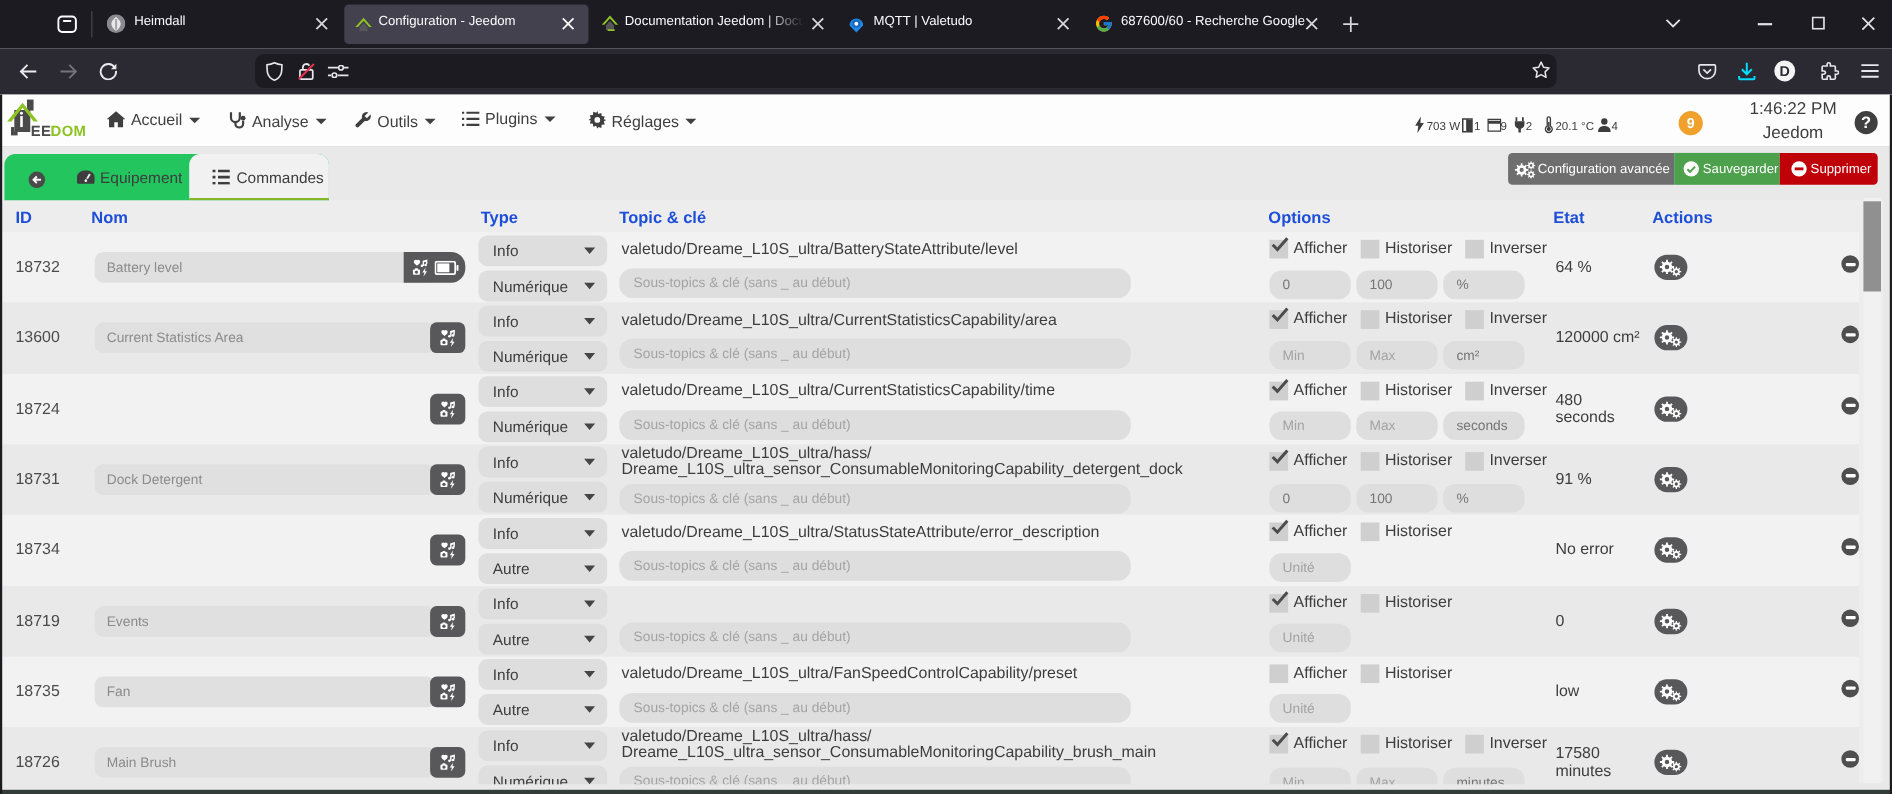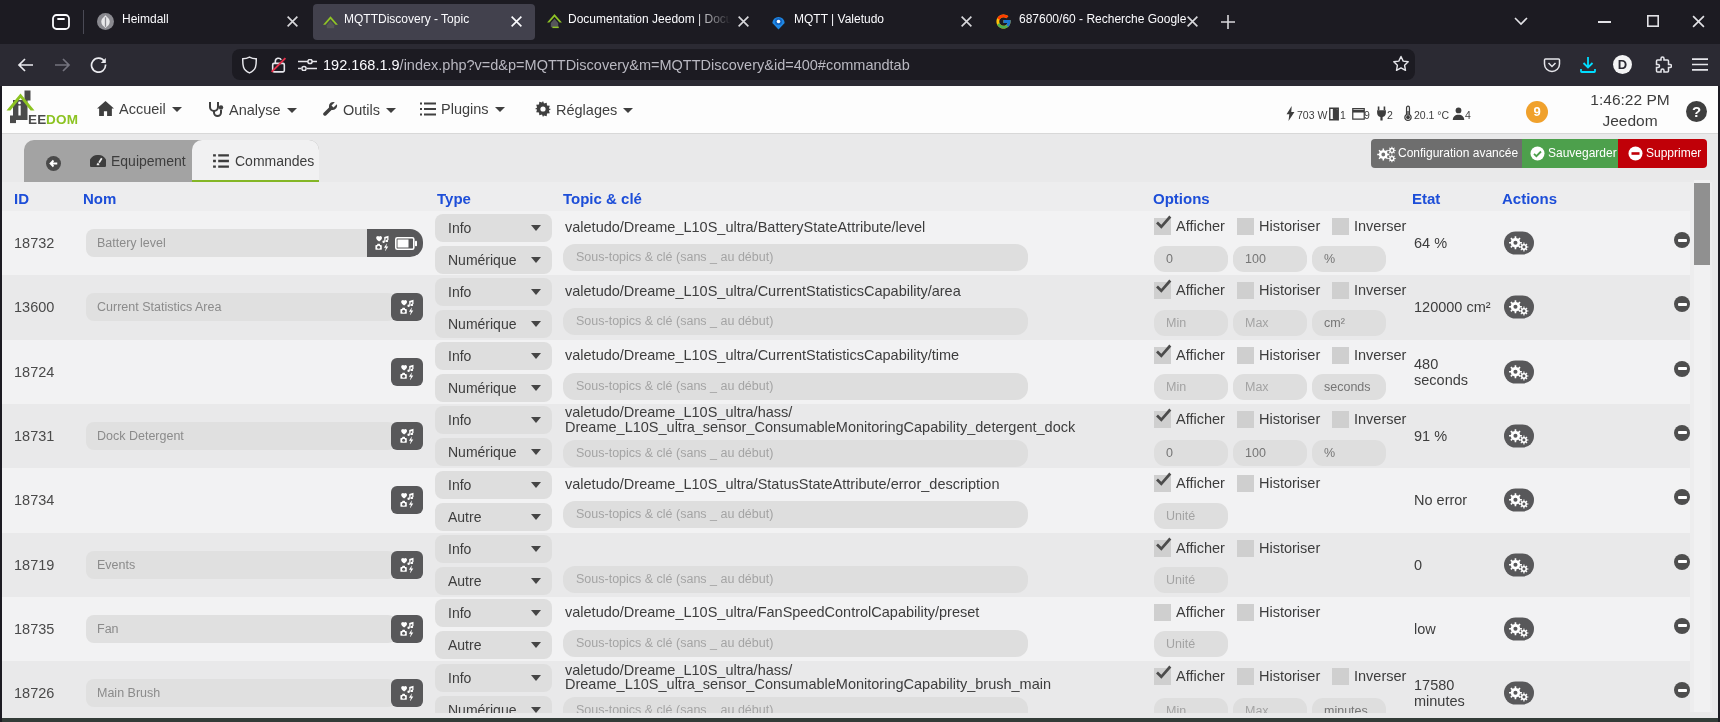--- a/index.html
+++ b/index.html
@@ -12,21 +12,21 @@
 #urlfield{left:232px;top:5px;width:1183px;height:31px;border-radius:8px;background:#1c1b22;}
 
 #jhead{left:0;top:86px;width:1720px;height:48px;background:#fdfdfd;border-bottom:1px solid #d8d8d8;}
 .menu{position:absolute;top:15px;color:#3f3f3f;font-size:14.5px;font-weight:500;white-space:nowrap;}
 .menu svg{vertical-align:-2px;margin-right:5px;}
 .caret{display:inline-block;width:0;height:0;border-left:5px solid transparent;border-right:5px solid transparent;border-top:5.5px solid #3f3f3f;vertical-align:2px;margin-left:6px;}
 .sticon{position:absolute;color:#3d3d3d;font-size:10.5px;white-space:nowrap;top:22.5px;}
 
 #content{left:0;top:134px;width:1720px;height:588px;background:#e9e9ea;}
 #panel{left:2px;top:48px;width:1710px;height:530px;background:#ededee;}
-#tabstrip{left:24px;top:6px;width:295px;height:42px;background:#a3a3a3;border-radius:10px 10px 0 0;}
+#tabstrip{left:4px;top:6px;width:295px;height:42px;background:#22c55e;border-radius:10px 10px 0 0;}
 #acttab{left:167.5px;top:0;width:127px;height:42px;background:#f1f1f2;border-radius:10px 10px 0 0;border-bottom:2px solid #84b626;}
 .ptab{color:#3d3d3d;font-size:14px;font-weight:500;}
 .btn{position:absolute;top:5px;height:29px;color:#fff;font-size:12px;font-weight:500;line-height:29px;white-space:nowrap;}
 
 .hdr{position:absolute;top:56px;color:#1d4ed8;font-size:15px;font-weight:700;}
 .row{position:absolute;left:2px;width:1688px;height:64.33px;}
 .rid{position:absolute;left:12px;top:50%;transform:translateY(-50%);font-size:14.5px;color:#4a4a4a;}
 .pill{position:absolute;left:84px;top:18px;width:310px;height:28px;background:#e0e0e0;border-radius:8px;color:#8b8b8b;font-size:12.5px;line-height:28px;padding-left:11px;}
 .badge{position:absolute;top:18px;height:28px;background:#58585a;border-radius:6px;}
 .sel{position:absolute;left:433px;width:117px;height:28px;background:#dedede;border-radius:8px;color:#3d3d3d;font-size:14px;line-height:28px;padding-left:13px;}
@@ -57,21 +57,21 @@
     </svg>
 <div class="tabtxt" style="left:122px;">Heimdall</div>
 <svg class="abs" style="left:286px;top:15px" width="13" height="13" viewBox="0 0 12 12">
       <path d="M1.5 1.5l9 9M10.5 1.5l-9 9" stroke="#d7d7db" stroke-width="1.5"></path>
     </svg>
 <div class="abs" style="left:313px;top:4px;width:222px;height:36px;border-radius:4px;background:#42414d;"></div>
 <svg class="abs" style="left:322px;top:14px" width="17" height="17" viewBox="0 0 16 16">
       <path d="M1 10L8 2l7 8-2.2 0L8 4.6 3.2 10z" fill="#8fc326"></path>
       <path d="M4.5 10.5L8 6.5l3.5 4v3h-7z" fill="#55555a"></path>
     </svg>
-<div class="tabtxt" style="left:344px;">MQTTDiscovery - Topic</div>
+<div class="tabtxt" style="left:344px;">Configuration - Jeedom</div>
 <svg class="abs" style="left:510px;top:15px" width="13" height="13" viewBox="0 0 12 12">
       <path d="M1.5 1.5l9 9M10.5 1.5l-9 9" stroke="#fbfbfe" stroke-width="1.5"></path>
     </svg>
 <svg class="abs" style="left:546px;top:13px" width="17" height="17" viewBox="0 0 16 16">
       <path d="M1 9L8 1l7 8-2.2 0L8 3.6 3.2 9z" fill="#8fc326"></path>
       <path d="M4.5 9.5L8 5.5l3.5 4v4h-7z" fill="#55555a"></path>
       <path d="M6 13.5h6" stroke="#8fc326" stroke-width="1.4"></path>
     </svg>
 <div class="tabtxt" style="left:568px;width:163px;-webkit-mask-image:linear-gradient(90deg,#000 78%,transparent);">Documentation Jeedom | Docum</div>
 <svg class="abs" style="left:737px;top:15px" width="13" height="13" viewBox="0 0 12 12">
@@ -129,21 +129,20 @@
       <rect x="2.5" y="7" width="11" height="8" rx="1.2" fill="none" stroke="#e6e6eb" stroke-width="1.5"></rect>
       <path d="M5 7V5a3 3 0 0 1 5.6-1.4" fill="none" stroke="#e6e6eb" stroke-width="1.5"></path>
       <path d="M1.5 15L14.5 2" stroke="#e4304b" stroke-width="1.8"></path>
     </svg>
 <svg class="abs" style="left:298px;top:15px" width="19" height="12" viewBox="0 0 19 12">
       <path d="M0 2.5h10M14 2.5h5" stroke="#e6e6eb" stroke-width="1.6"></path>
       <circle cx="12" cy="2.5" r="2.1" fill="none" stroke="#e6e6eb" stroke-width="1.5"></circle>
       <path d="M0 9.5h3M9 9.5h10" stroke="#e6e6eb" stroke-width="1.6"></path>
       <circle cx="6" cy="9.5" r="2.1" fill="none" stroke="#e6e6eb" stroke-width="1.5"></circle>
     </svg>
-<div class="abs" style="left:323px;top:13px;font-size:14.5px;color:#fbfbfe;white-space:nowrap;">192.168.1.9<span style="color:#b9b8c1">/index.php?v=d&amp;p=MQTTDiscovery&amp;m=MQTTDiscovery&amp;id=400#commandtab</span></div>
 <svg class="abs" style="left:1392px;top:11px" width="18" height="18" viewBox="0 0 18 18">
       <path d="M9 1.5l2.2 4.6 5 .7-3.6 3.5.9 5L9 12.9l-4.5 2.4.9-5L1.8 6.8l5-.7z" fill="none" stroke="#e6e6eb" stroke-width="1.4" stroke-linejoin="round"></path>
     </svg>
 <svg class="abs" style="left:1543px;top:12px" width="18" height="18" viewBox="0 0 18 18">
       <path d="M2.5 3h13c.8 0 1 .4 1 1v4a7.5 7.5 0 0 1-15 0V4c0-.6.2-1 1-1z" fill="none" stroke="#e6e6eb" stroke-width="1.5"></path>
       <path d="M5.5 7l3.5 3.5L12.5 7" fill="none" stroke="#e6e6eb" stroke-width="1.5"></path>
     </svg>
 <svg class="abs" style="left:1579px;top:12px" width="18" height="18" viewBox="0 0 18 18">
       <path d="M9 1v10M4.5 7L9 11.5 13.5 7" fill="none" stroke="#00ddff" stroke-width="1.8"></path>
       <path d="M2 13v2.2c0 .5.3.8.8.8h12.4c.5 0 .8-.3.8-.8V13" fill="none" stroke="#00ddff" stroke-width="1.8"></path>

